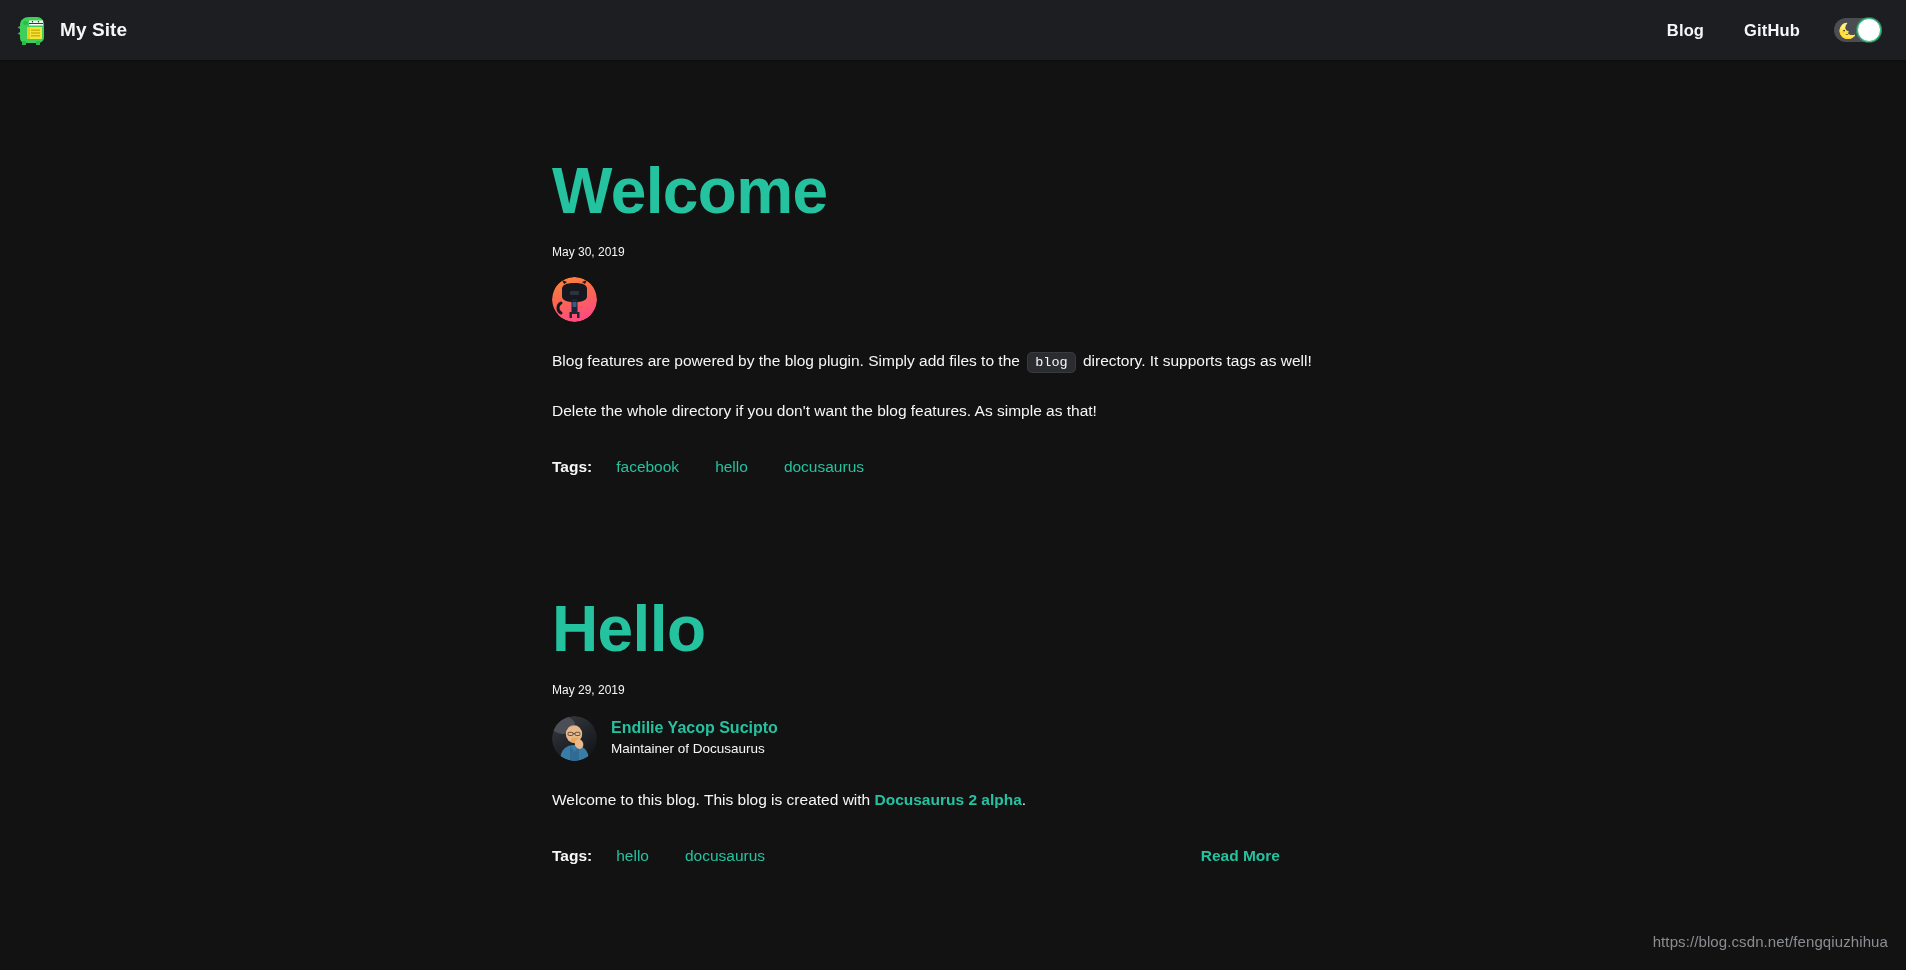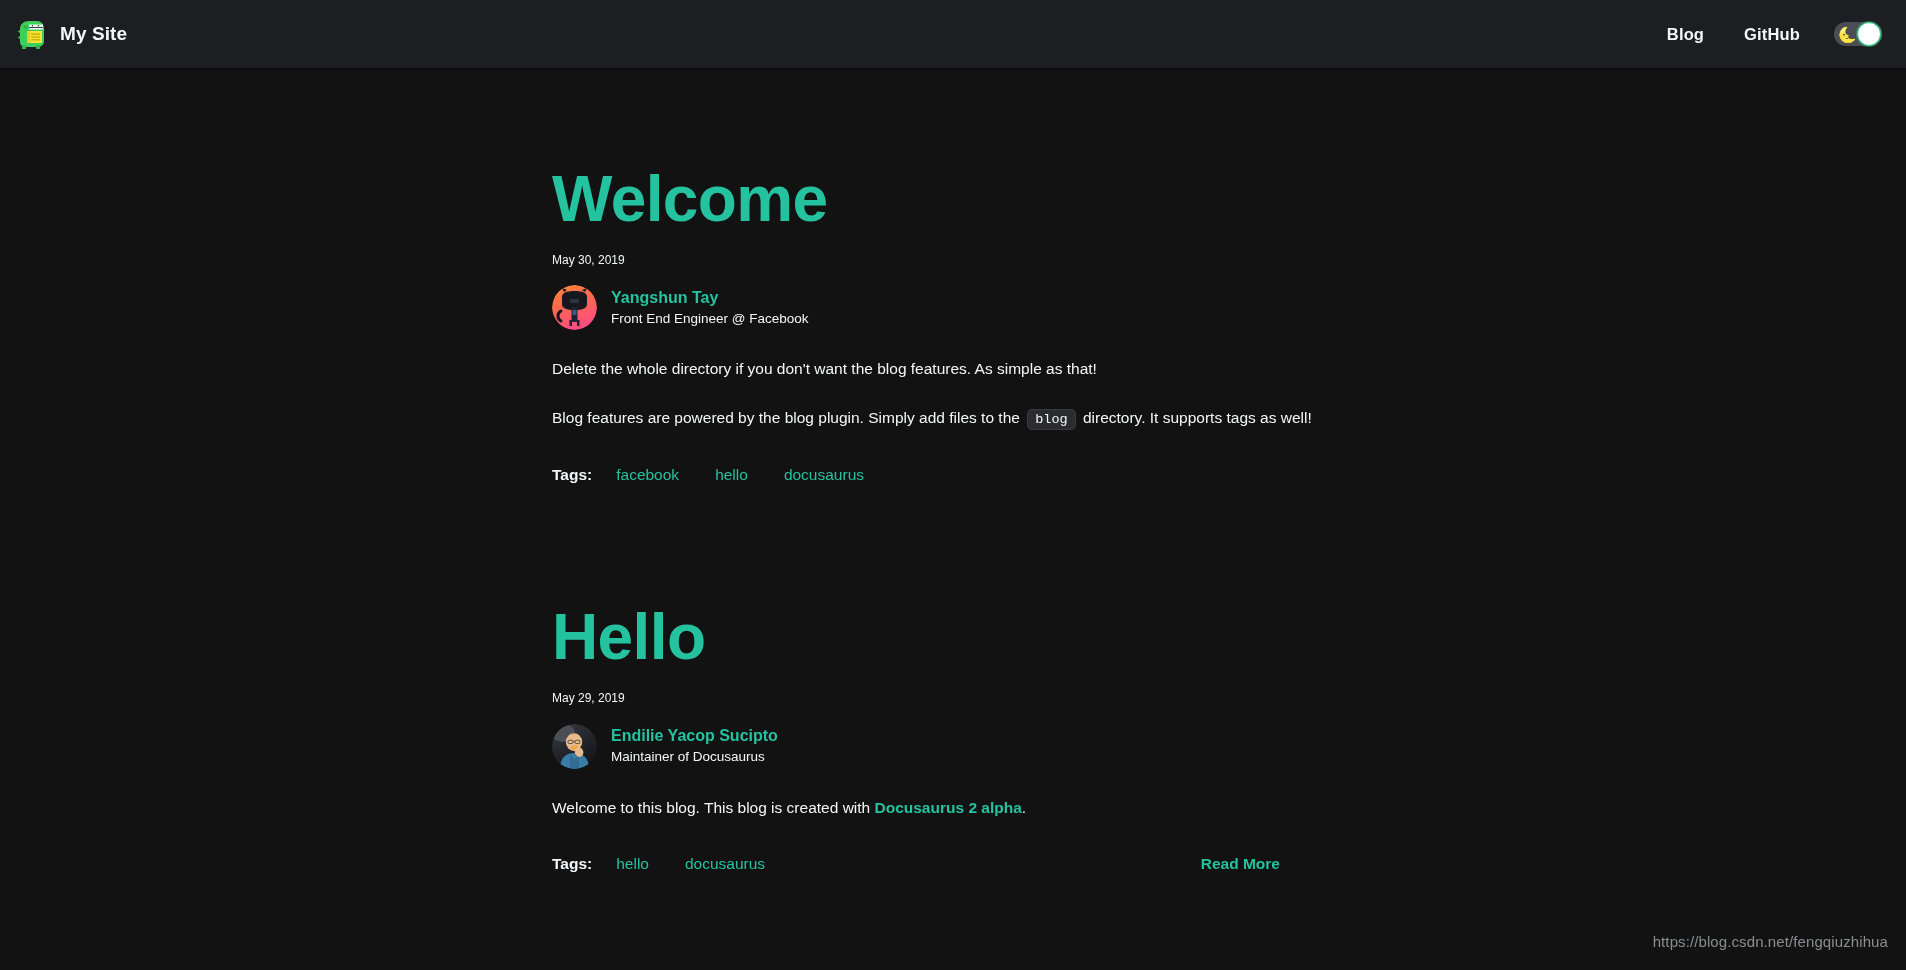--- a/index.html
+++ b/index.html
@@ -12,21 +12,21 @@
 
   body {
     background: #121212;
     font-family: "Liberation Sans", sans-serif;
     color: #f5f6f7;
     -webkit-font-smoothing: antialiased;
   }
 
   
   .navbar {
-    height: 68px;
+    height: 60px;
     background: #1c1e21;
     display: flex;
     align-items: center;
     padding: 0 24px 0 16px;
     box-shadow: 0 1px 2px 0 rgba(0,0,0,0.35);
     position: relative;
     z-index: 10;
   }
 
   .navbar-left {
@@ -328,31 +328,27 @@
             <path d="M12 7 L10 3 L15 5 Z" fill="#16181d"></path>
             <path d="M33 7 L35 3 L30 5 Z" fill="#16181d"></path>
             <rect x="18" y="14" width="9" height="4" rx="1" fill="#2b3240"></rect>
             <rect x="19.5" y="22" width="6" height="15" rx="1.6" fill="#1d2433"></rect>
             <rect x="20.5" y="25" width="4" height="5" rx="1" fill="#3d5a86"></rect>
             <rect x="17.5" y="35" width="2.5" height="6" fill="#1d2433"></rect>
             <rect x="25" y="35" width="2.5" height="6" fill="#1d2433"></rect>
             <path d="M9 26 C5 28 5 34 9 36" stroke="#16181d" stroke-width="3" fill="none" stroke-linecap="round"></path>
           </g>
         </svg>
-        <div class="author-meta">
-          <a href="#" class="author-name">Yangshun Tay</a>
-          <span class="author-title">Front End Engineer @ Facebook</span>
-        </div>
       </div>
 
       <div class="post-body">
-        <p class="post-para">Delete the whole directory if you don't want the blog features. As simple as that!</p>
         <p class="post-para">
           <span>Blog features are powered by the blog plugin. Simply add files to the </span><code class="inline-code">blog</code><span> directory. It supports tags as well!</span>
         </p>
+        <p class="post-para">Delete the whole directory if you don't want the blog features. As simple as that!</p>
       </div>
 
       <div class="post-footer">
         <div class="tags-block">
           <span class="tags-label">Tags:</span>
           <a href="#" class="tag-link">facebook</a>
           <a href="#" class="tag-link">hello</a>
           <a href="#" class="tag-link">docusaurus</a>
         </div>
       </div>

